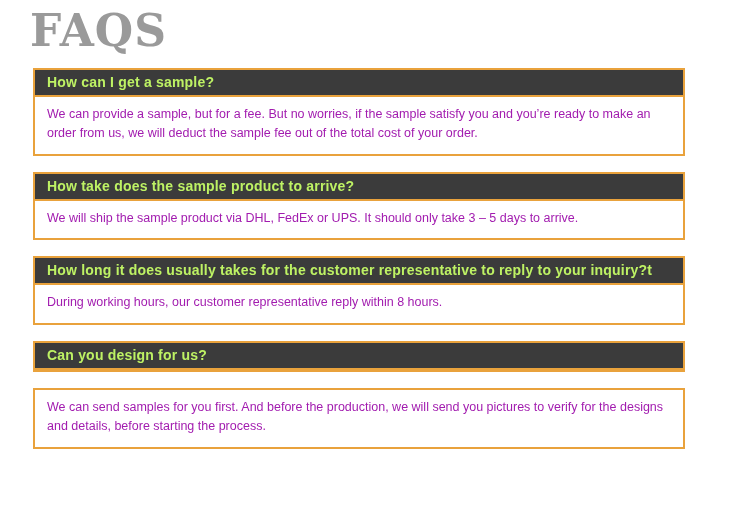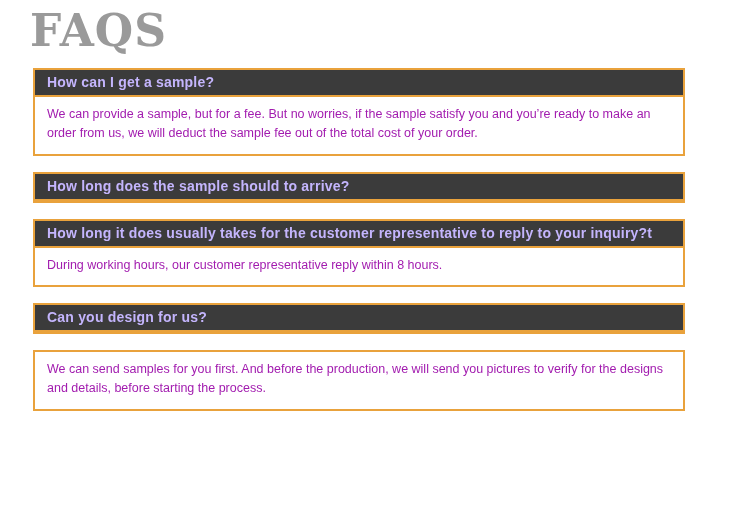--- a/index.html
+++ b/index.html
@@ -29,21 +29,21 @@
   .faq-list {
     margin-left: 3px;
   }
   .faq-card {
     border: 2px solid #E9A23C;
     margin-bottom: 16px;
     background: #ffffff;
   }
   .faq-question {
     background: #3B3B3B;
-    color: #c4b5fd;
+    color: #bef264;
     font-size: 14px;
     font-weight: bold;
     letter-spacing: 0.2px;
     padding: 4px 12px 5px 12px;
     border-bottom: 2px solid #E9A23C;
   }
   .faq-answer {
     color: #a21caf;
     font-size: 12.5px;
     line-height: 1.5;
@@ -60,22 +60,23 @@
 
     <div class="faq-card">
       <div class="faq-question">
         <span>How can I get a sample?</span>
       </div>
       <div class="faq-answer">We can provide a sample, but for a fee. But no worries, if the sample satisfy you and you’re ready to make an order from us, we will deduct the sample fee out of the total cost of your order.</div>
     </div>
 
     <div class="faq-card">
       <div class="faq-question">
-        <span>How long does the sample should to arrive?</span>
+        <span>How take does the sample product to arrive?</span>
       </div>
+      <div class="faq-answer">We will ship the sample product via DHL, FedEx or UPS. It should only take 3 – 5 days to arrive.</div>
     </div>
 
     <div class="faq-card">
       <div class="faq-question">
         <span>How long it does usually takes for the customer representative to reply to your inquiry?t</span>
       </div>
       <div class="faq-answer">During working hours, our customer representative reply within 8 hours.</div>
     </div>
 
     <div class="faq-card">

